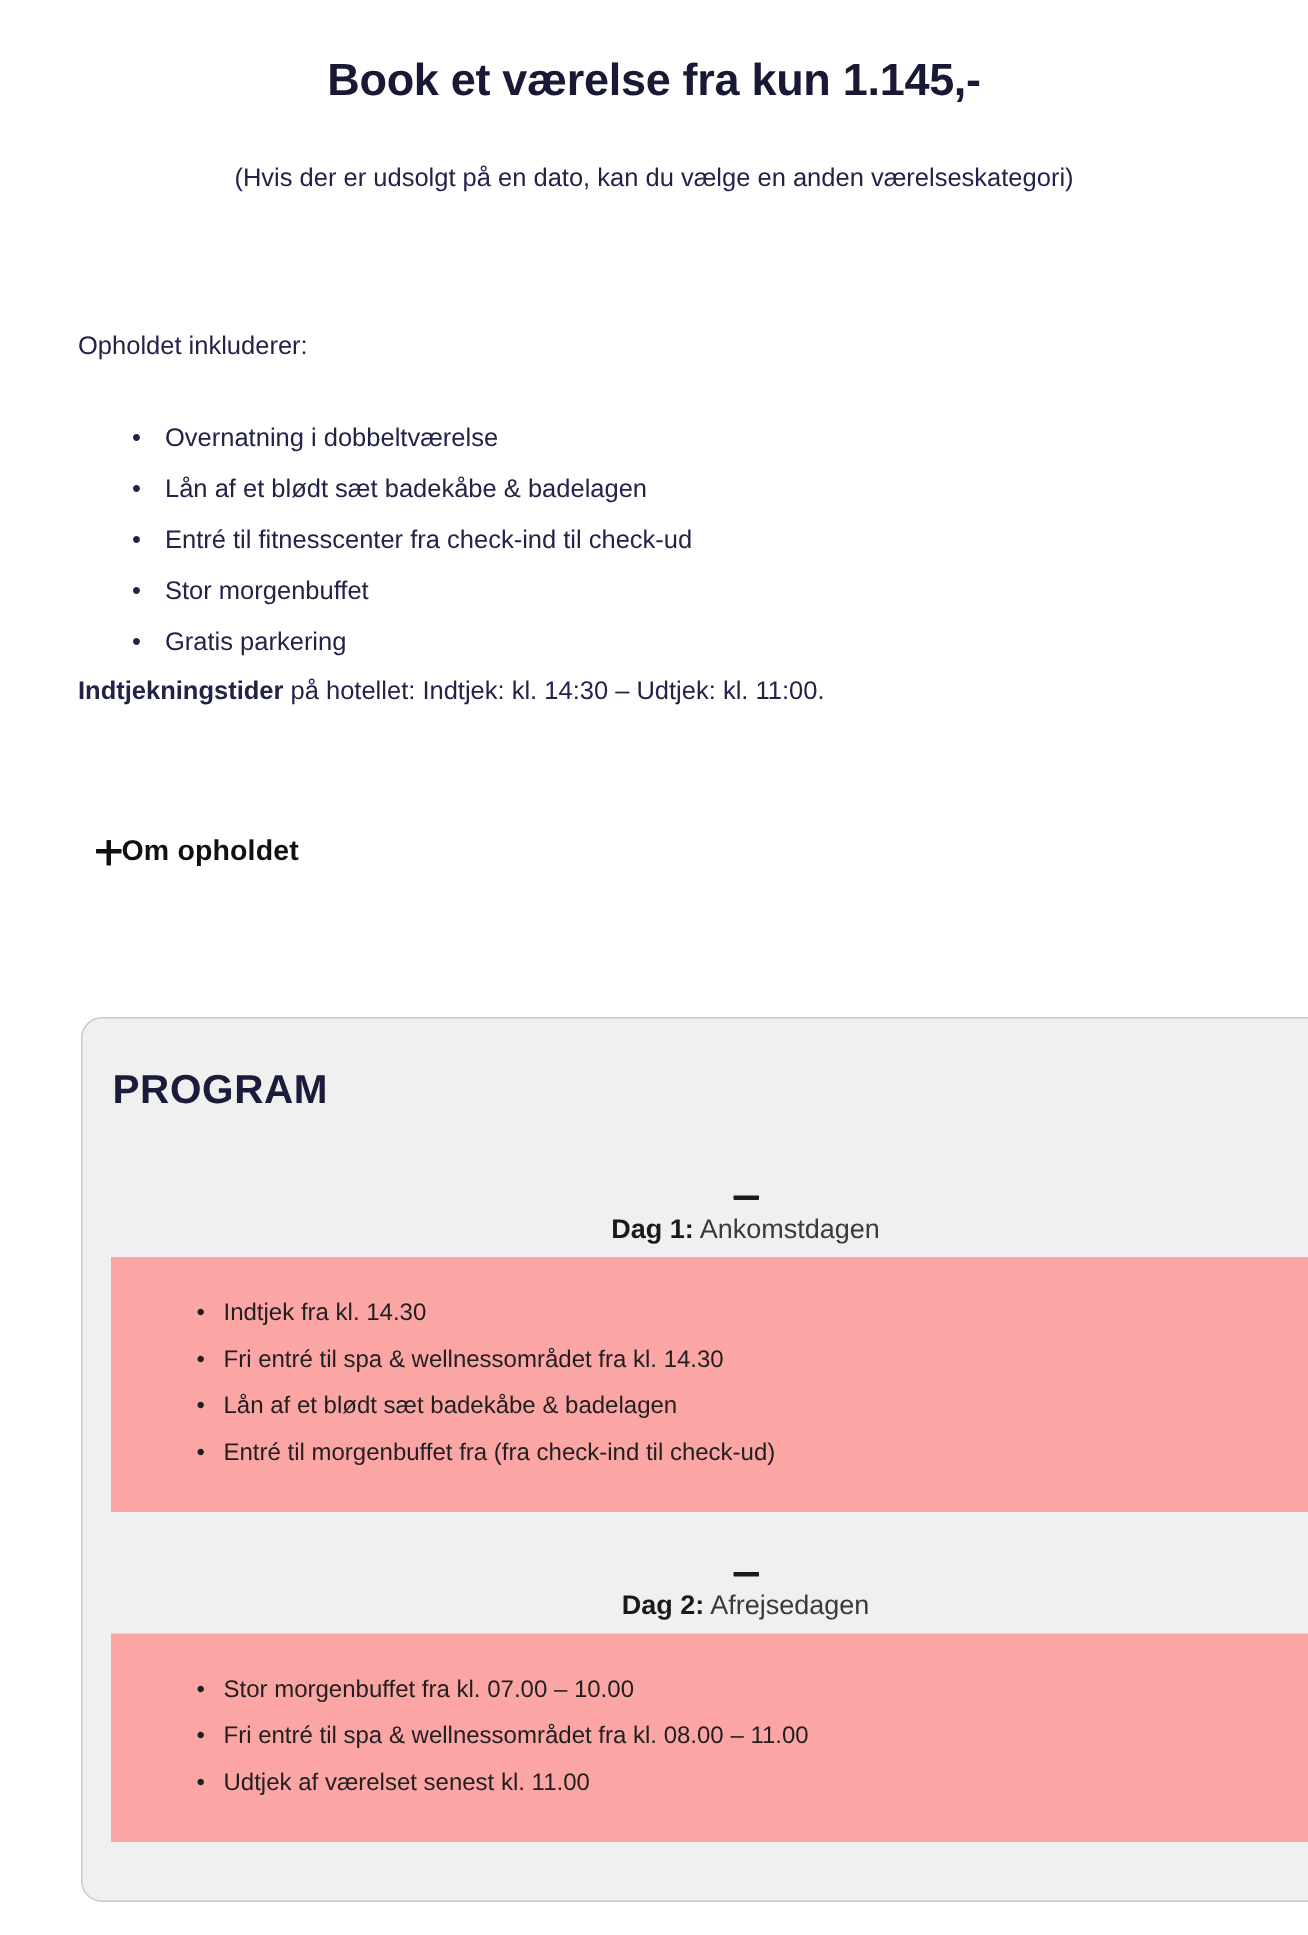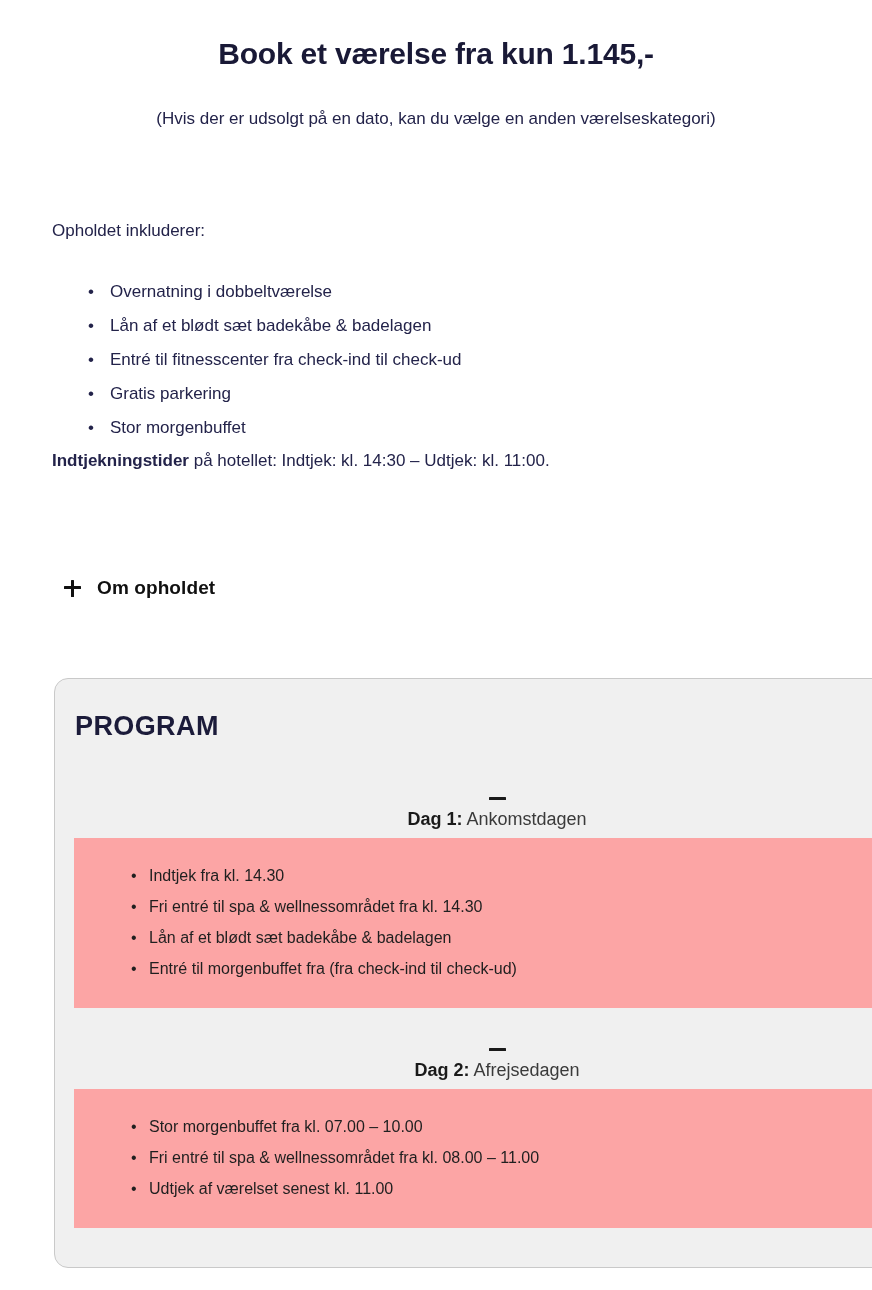--- a/index.html
+++ b/index.html
@@ -84,25 +84,24 @@
     font-size: 17px;
     line-height: 30px;
     color: #23234a;
   }
   .checkin-line .b {
     font-weight: 700;
   }
 
   
   .accordion-row {
-    margin-top: 100px;
+    margin-top: 80px;
     padding-left: 64px;
     display: flex;
     align-items: center;
-    gap: 16px;
   }
   .plus-icon {
     width: 17px;
     height: 17px;
     position: relative;
     flex: 0 0 auto;
     display: inline-block;
   }
   .plus-icon::before,
   .plus-icon::after {
@@ -222,22 +221,22 @@
 
   <p class="hero-sub">(Hvis der er udsolgt på en dato, kan du vælge en anden værelseskategori)</p>
 
   <div class="intro">
     <p class="intro-lead">Opholdet inkluderer:</p>
 
     <ul class="includes">
       <li>Overnatning i dobbeltværelse</li>
       <li>Lån af et blødt sæt badekåbe &amp; badelagen</li>
       <li>Entré til fitnesscenter fra check-ind til check-ud</li>
+      <li>Stor morgenbuffet</li>
       <li>Gratis parkering</li>
-      <li>Stor morgenbuffet</li>
     </ul>
 
     <p class="checkin-line"><span class="b">Indtjekningstider</span><span> på hotellet: Indtjek: kl. 14:30 – Udtjek: kl. 11:00.</span></p>
   </div>
 
   <div class="accordion-row">
     <span class="plus-icon"></span>
     <span class="accordion-label">Om opholdet</span>
   </div>
 

